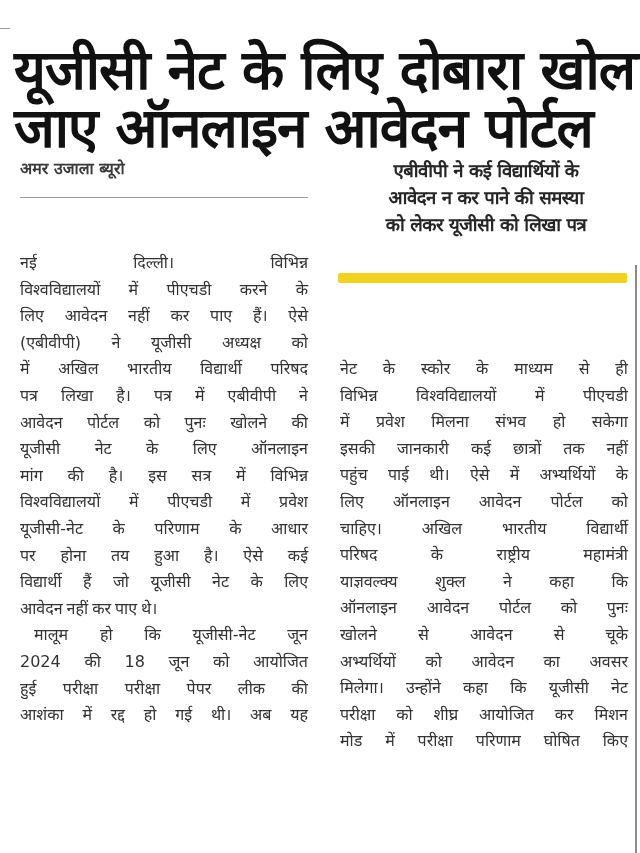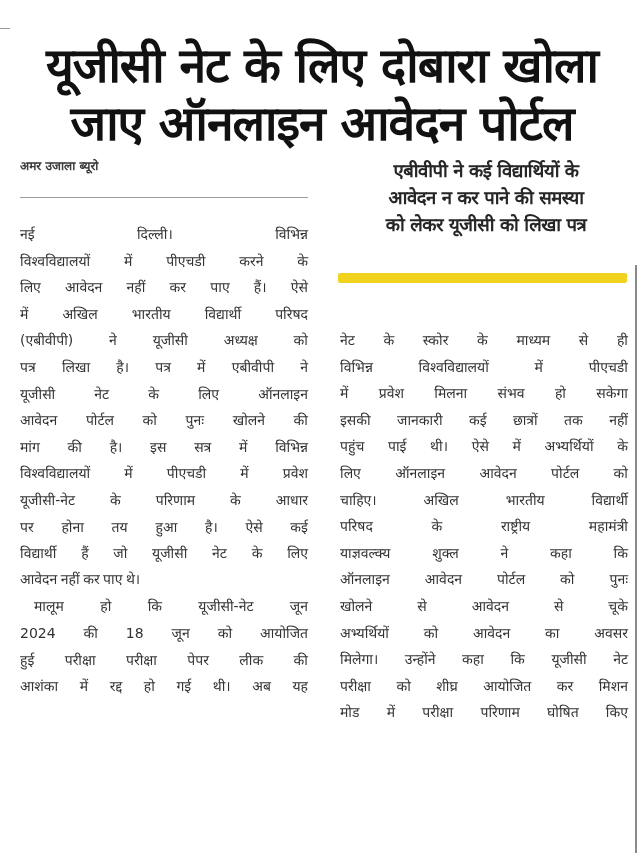--- a/index.html
+++ b/index.html
@@ -21,55 +21,55 @@
       top: 28px;
       width: 10px;
       height: 1px;
       background: #9a9a9a;
     }
     .headline {
       position: absolute;
       left: 14px;
       top: 4px;
       width: 616px;
-      text-align: center;
       font-family: "DejaVu Sans", sans-serif;
       font-weight: bold;
-      font-size: 48px;
+      font-size: 55px;
       line-height: 58px;
       color: #111111;
       letter-spacing: -1px;
     }
     .headline .line { display: block; white-space: nowrap; }
 
     .byline {
       position: absolute;
       left: 20px;
       top: 157px;
-      font-size: 12px;
+      font-size: 16px;
       font-weight: bold;
       color: #3a3a3a;
       white-space: nowrap;
     }
     .byline-rule {
       position: absolute;
       left: 20px;
       top: 197px;
       width: 288px;
       height: 1px;
       background: #9c9c9c;
     }
 
     .col {
       position: absolute;
-      font-size: 14px;
+      font-size: 16px;
       line-height: 26.6px;
       color: #333333;
       text-align: justify;
       text-align-last: justify;
+      margin-top: 29px;
     }
     .col .ln {
       display: block;
       white-space: nowrap;
       text-align: justify;
       text-align-last: justify;
     }
     .col .ln.last { text-align-last: left; font-family: Liberation Serif, serif; }
     .col .ln.indent { padding-left: 14px; }
     .col-left {
@@ -124,25 +124,25 @@
   <span class="line">जाए ऑनलाइन आवेदन पोर्टल</span>
 </h1>
 
 <div class="byline">अमर उजाला ब्यूरो</div>
 <div class="byline-rule"></div>
 
 <div class="col col-left">
   <span class="ln">नई दिल्ली। विभिन्न</span>
   <span class="ln">विश्वविद्यालयों में पीएचडी करने के</span>
   <span class="ln">लिए आवेदन नहीं कर पाए हैं। ऐसे</span>
+  <span class="ln">(एबीवीपी) ने यूजीसी अध्यक्ष को</span>
   <span class="ln">में अखिल भारतीय विद्यार्थी परिषद</span>
-  <span class="ln">(एबीवीपी) ने यूजीसी अध्यक्ष को</span>
   <span class="ln">पत्र लिखा है। पत्र में एबीवीपी ने</span>
+  <span class="ln">आवेदन पोर्टल को पुनः खोलने की</span>
   <span class="ln">यूजीसी नेट के लिए ऑनलाइन</span>
-  <span class="ln">आवेदन पोर्टल को पुनः खोलने की</span>
   <span class="ln">मांग की है। इस सत्र में विभिन्न</span>
   <span class="ln">विश्वविद्यालयों में पीएचडी में प्रवेश</span>
   <span class="ln">यूजीसी-नेट के परिणाम के आधार</span>
   <span class="ln">पर होना तय हुआ है। ऐसे कई</span>
   <span class="ln">विद्यार्थी हैं जो यूजीसी नेट के लिए</span>
   <span class="ln last">आवेदन नहीं कर पाए थे।</span>
   <span class="ln indent">मालूम हो कि यूजीसी-नेट जून</span>
   <span class="ln">2024 की 18 जून को आयोजित</span>
   <span class="ln">हुई परीक्षा परीक्षा पेपर लीक की</span>
   <span class="ln">आशंका में रद्द हो गई थी। अब यह</span>

